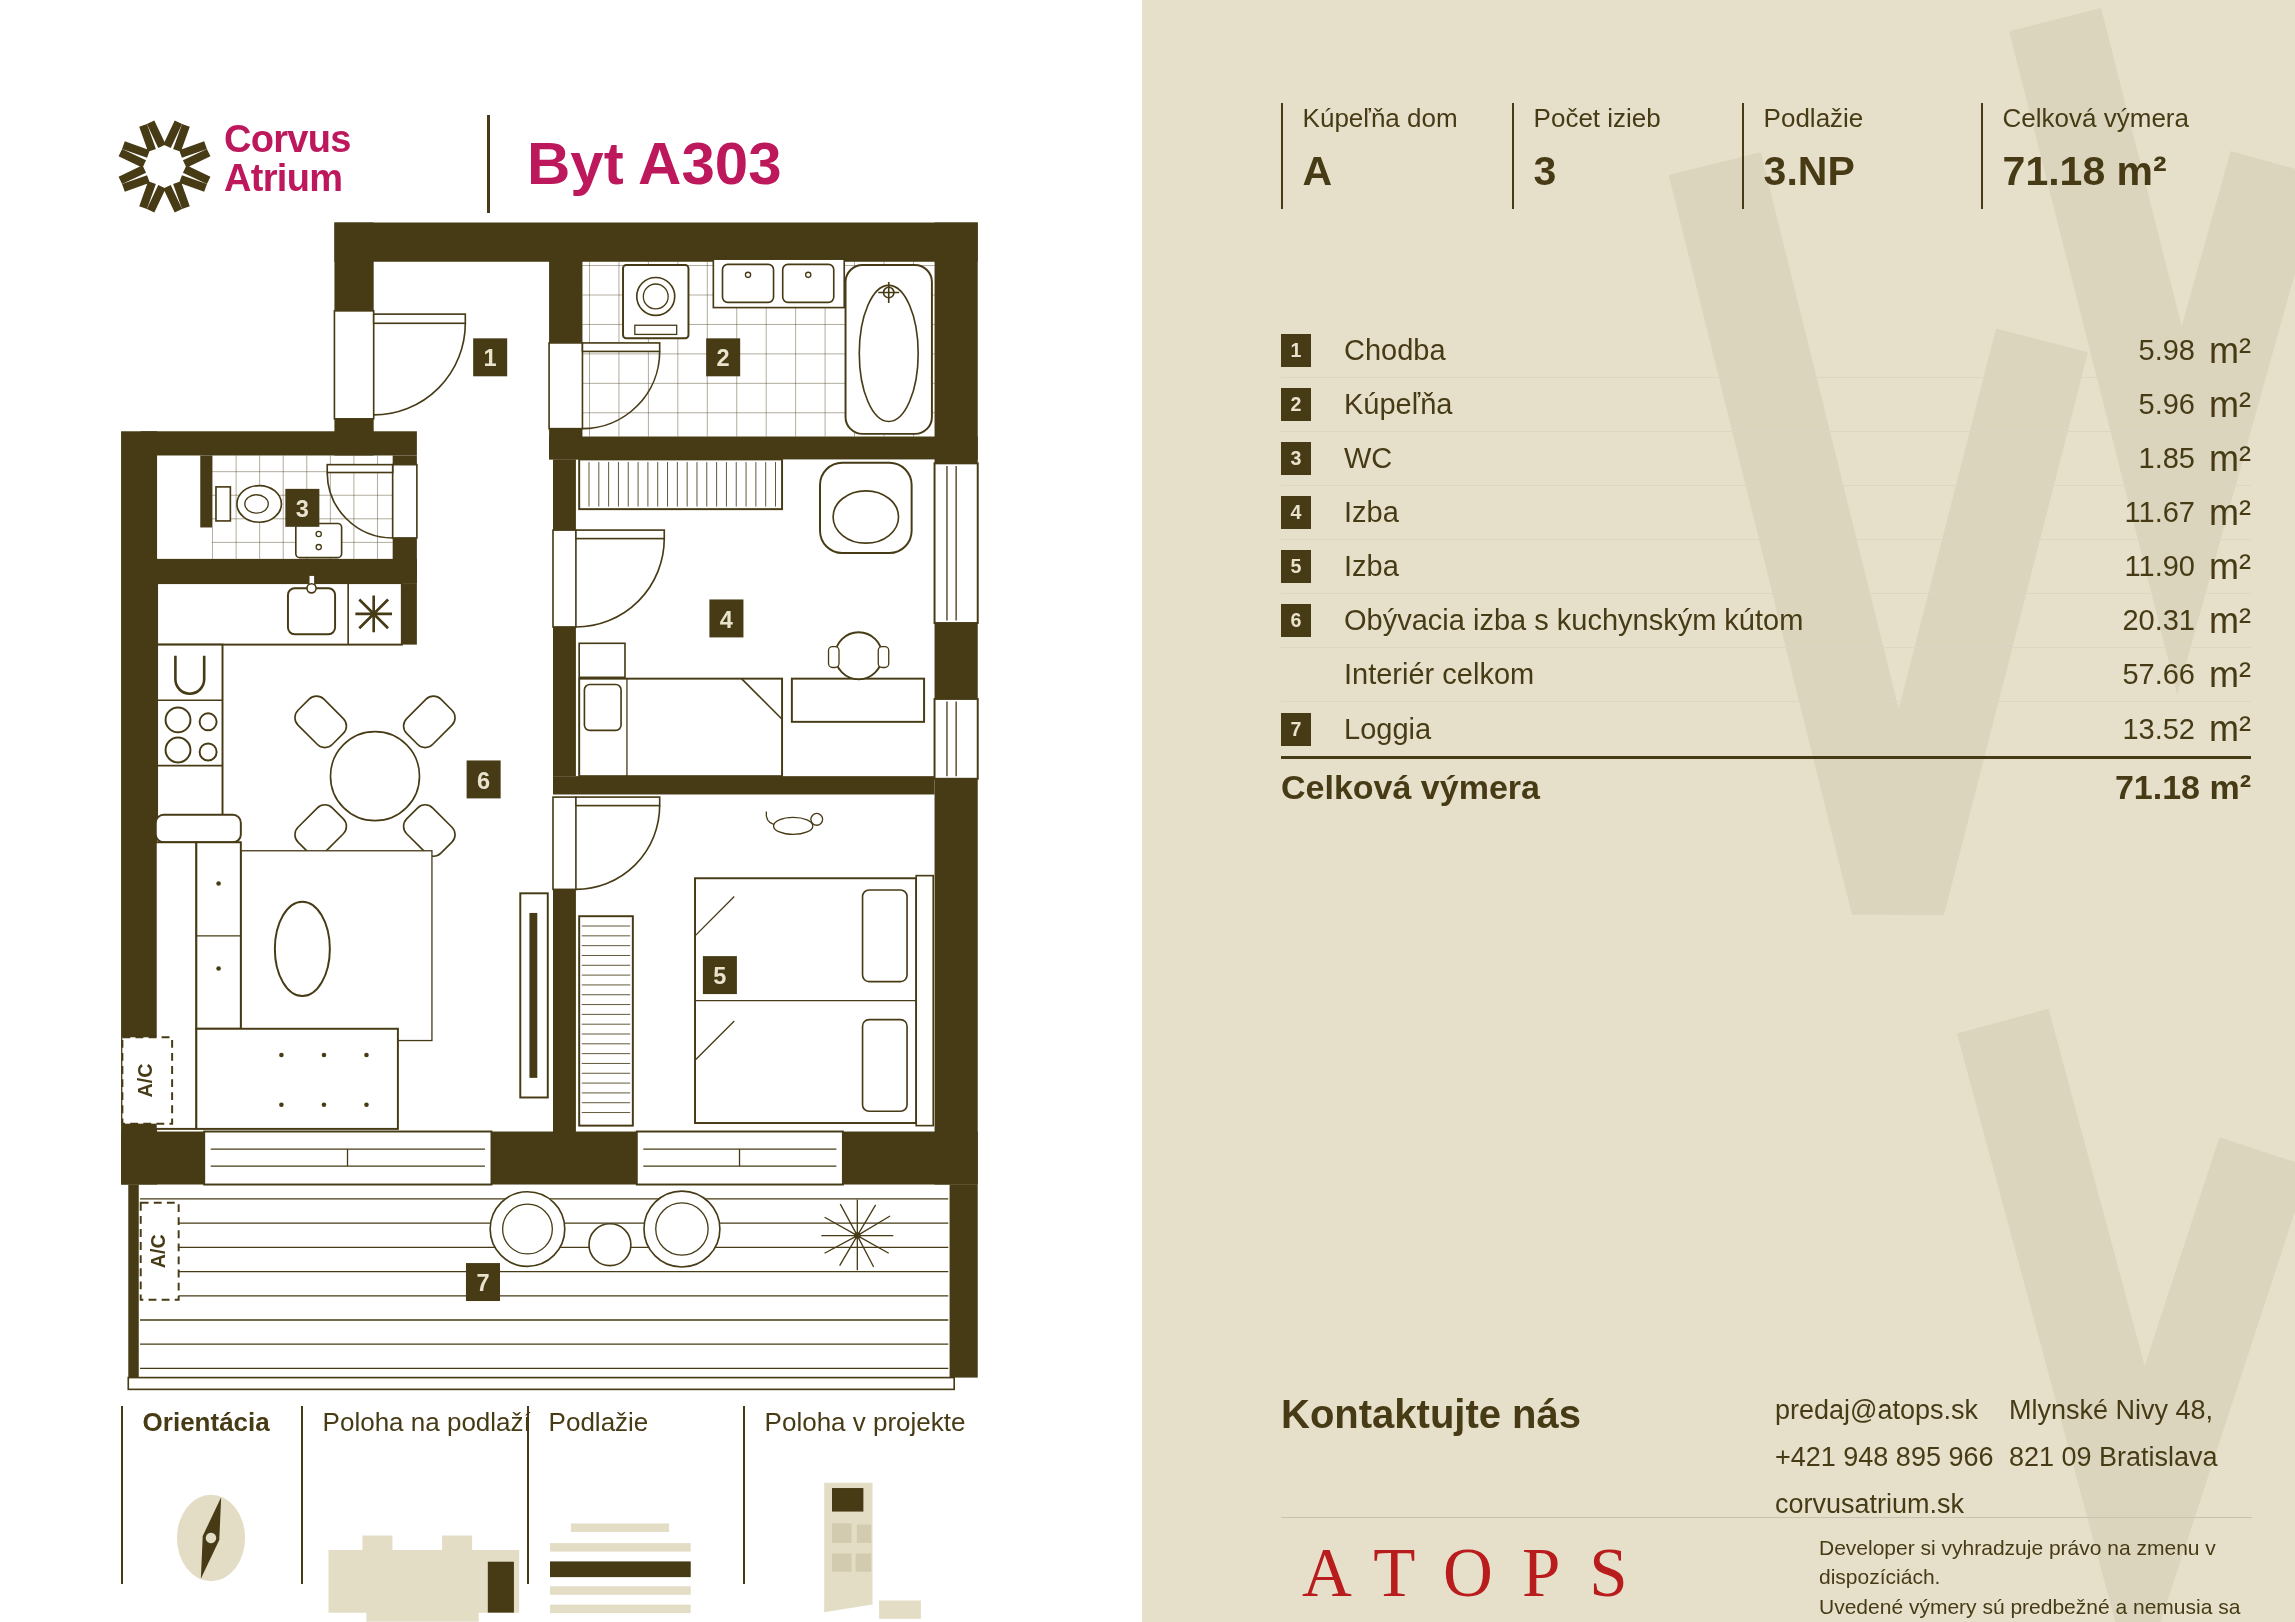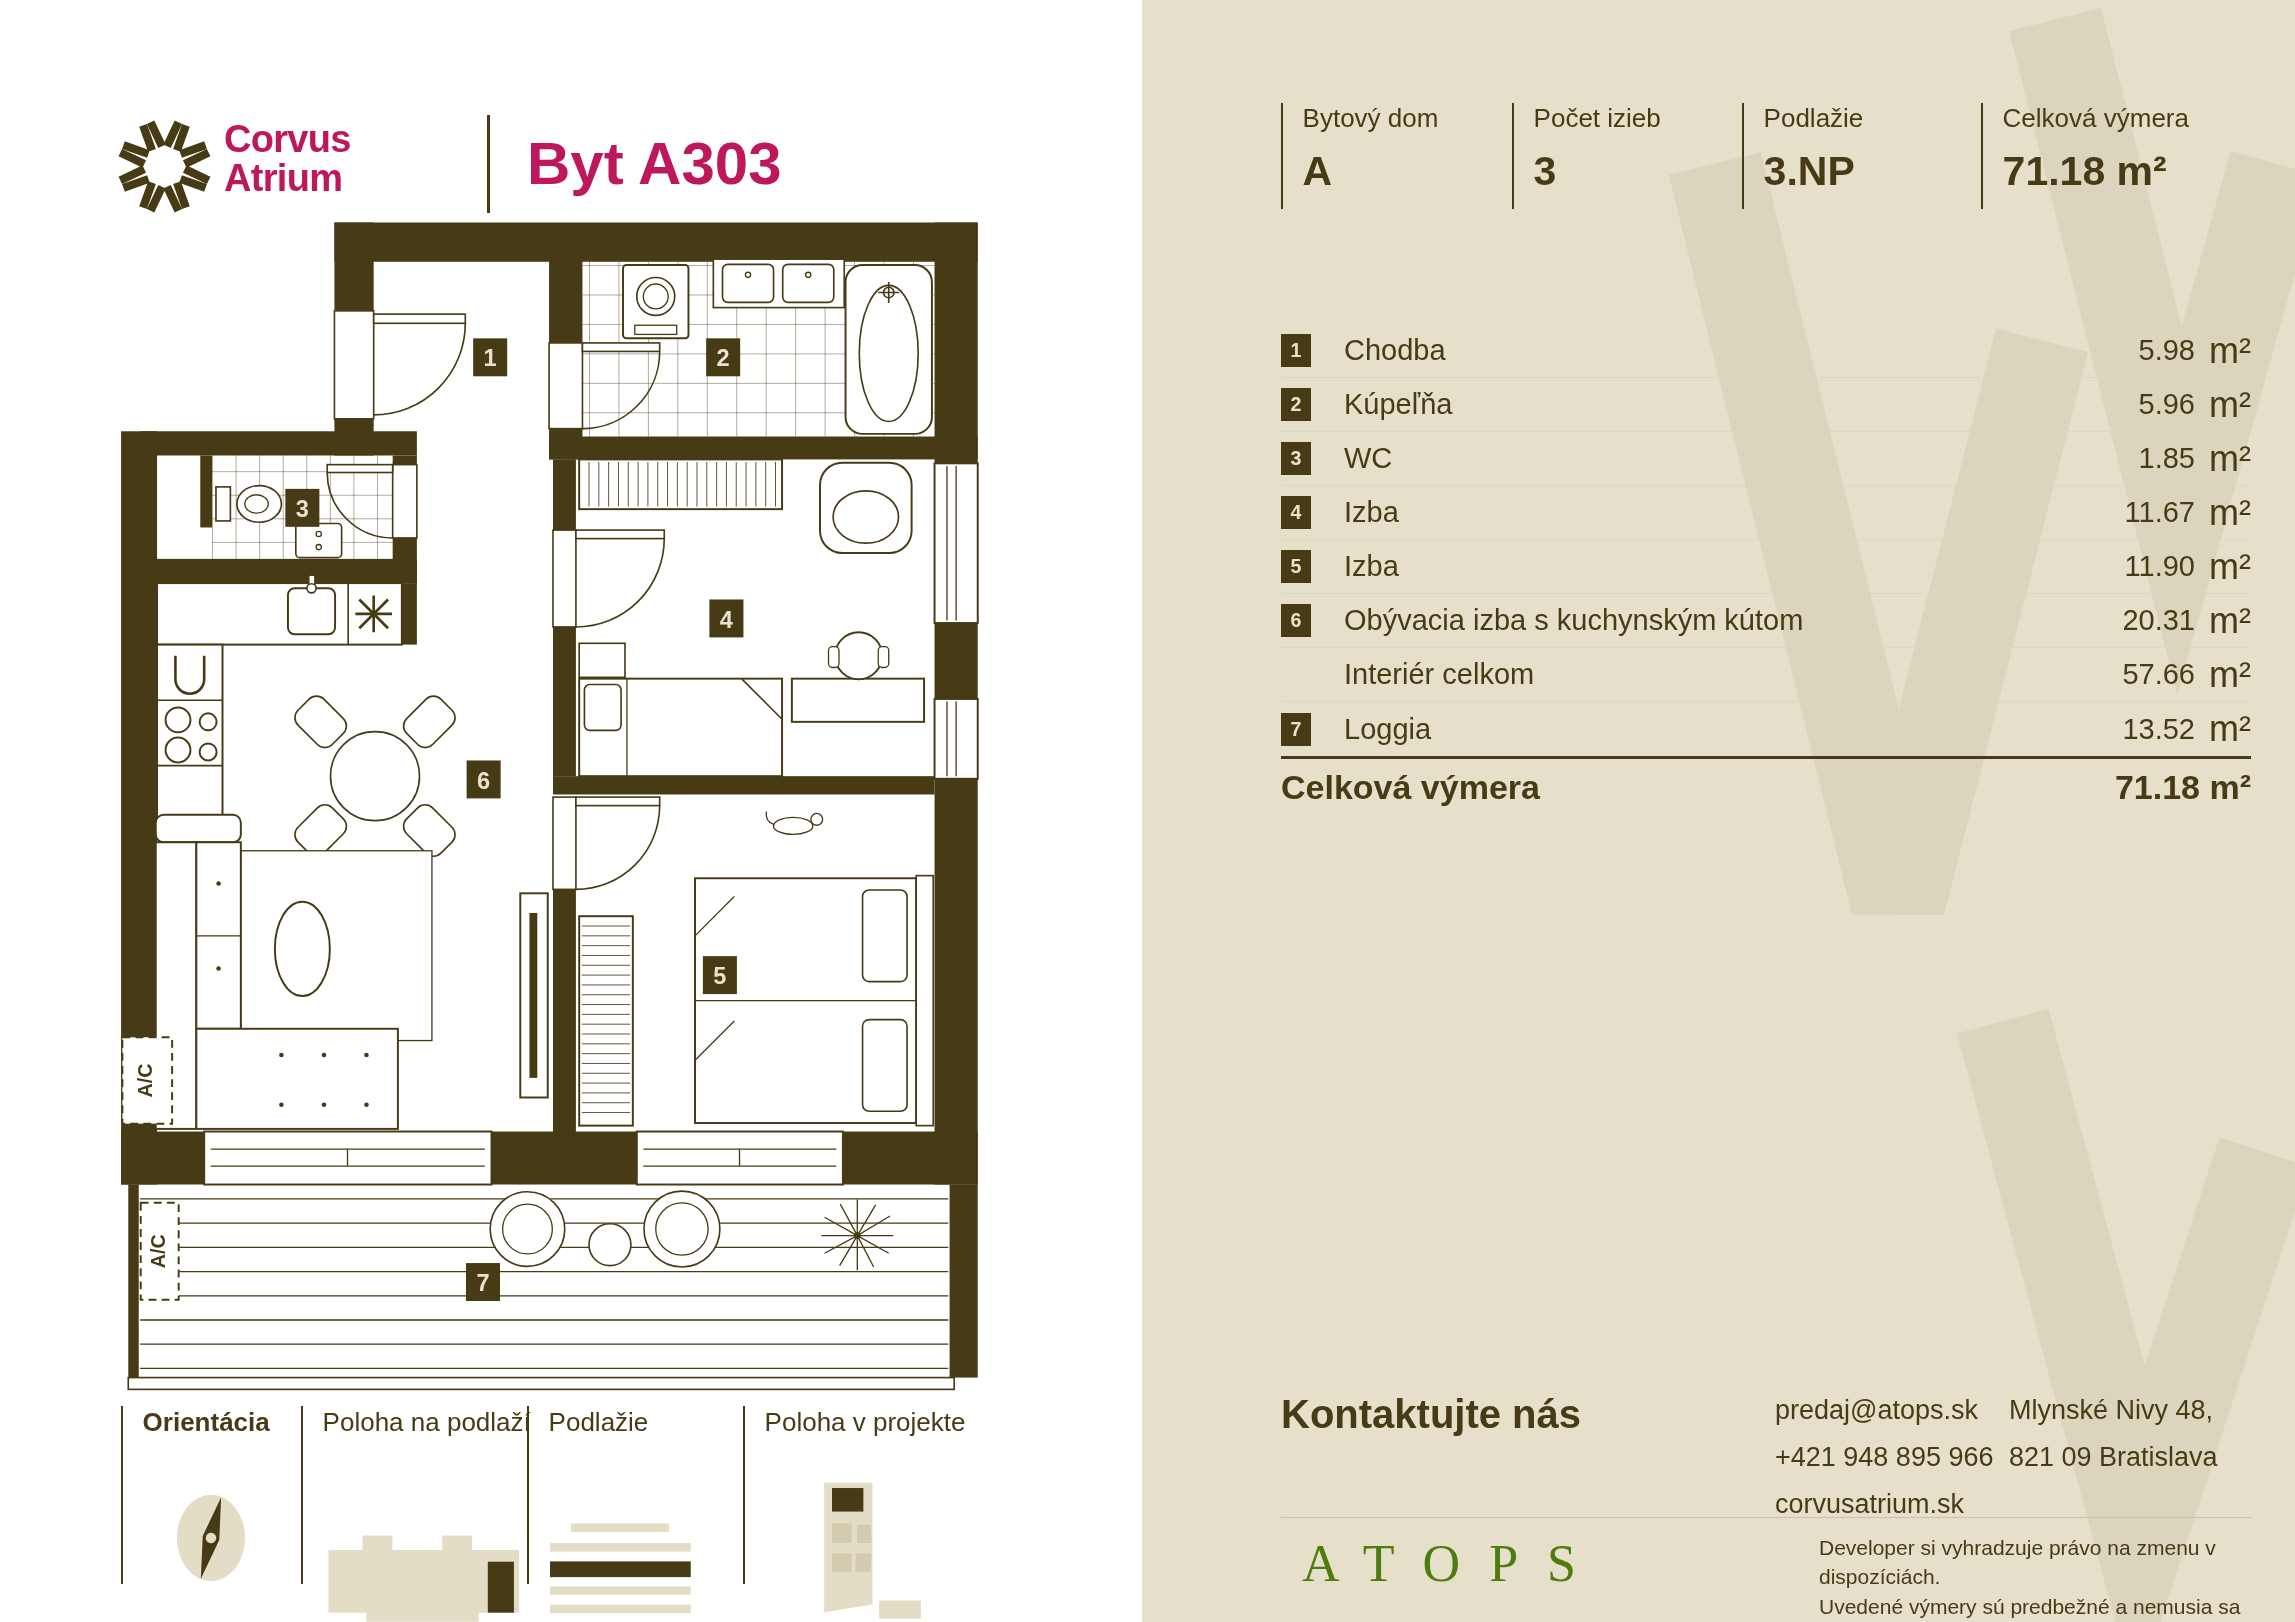--- a/index.html
+++ b/index.html
@@ -40,22 +40,22 @@
   .row-spacer { flex:1; }
   .row-area { font-size:29px; min-width:105px; text-align:right; }
   .row-unit { font-size:36px; width:56px; text-align:right; }
   .total-row { display:flex; align-items:center; height:60px; border-top:3.9px solid #473B16; }
   .total-label { font-size:34px; font-weight:bold; }
   .total-value { font-size:34px; font-weight:bold; margin-left:auto; }
 
   .contact-heading { position:absolute; left:139px; top:1392px; font-size:40px; font-weight:bold; white-space:nowrap; }
   .contact-line { position:absolute; font-size:27px; white-space:nowrap; }
   .footer-divider { position:absolute; left:139px; right:44px; top:1517px; height:1.3px; background:#c9c3ae; }
-  .dev-logo { position:absolute; left:160px; top:1534px; font-family:"Liberation Serif", serif; font-size:52px;
-              letter-spacing:29px; color:#4d7c0f; white-space:nowrap; }
+  .dev-logo { position:absolute; left:160px; top:1534px; font-family:"Liberation Serif", serif; font-size:69px;
+              letter-spacing:29px; color:#b91c1c; white-space:nowrap; }
   .disclaimer { position:absolute; left:677px; top:1533px; font-size:21px; line-height:29.4px; color:#473B16; }
 </style>
 </head>
 <body>
 
 <div class="page">
 
   <div class="left-panel">
 
     <svg class="floorplan" viewBox="0 0 1745 2480">
@@ -425,21 +425,21 @@
 
     <svg class="watermark" viewBox="0 0 1763 2480">
       <g stroke="#DCD5BE" stroke-width="145" fill="none">
         <path d="M1395 30 L1585 780 L1733 250"></path>
         <path d="M875 250 L1155 1380 L1375 520"></path>
         <path d="M1315 1560 L1525 2340 L1715 1760"></path>
       </g>
     </svg>
 
     <div class="stat-col" style="left:139px;">
-      <div class="stat-label">Bytový dom</div>
+      <div class="stat-label">Kúpeľňa dom</div>
       <div class="stat-value">A</div>
     </div>
     <div class="stat-col" style="left:370px;">
       <div class="stat-label">Počet izieb</div>
       <div class="stat-value">3</div>
     </div>
     <div class="stat-col" style="left:600px;">
       <div class="stat-label">Podlažie</div>
       <div class="stat-value">3.NP</div>
     </div>

